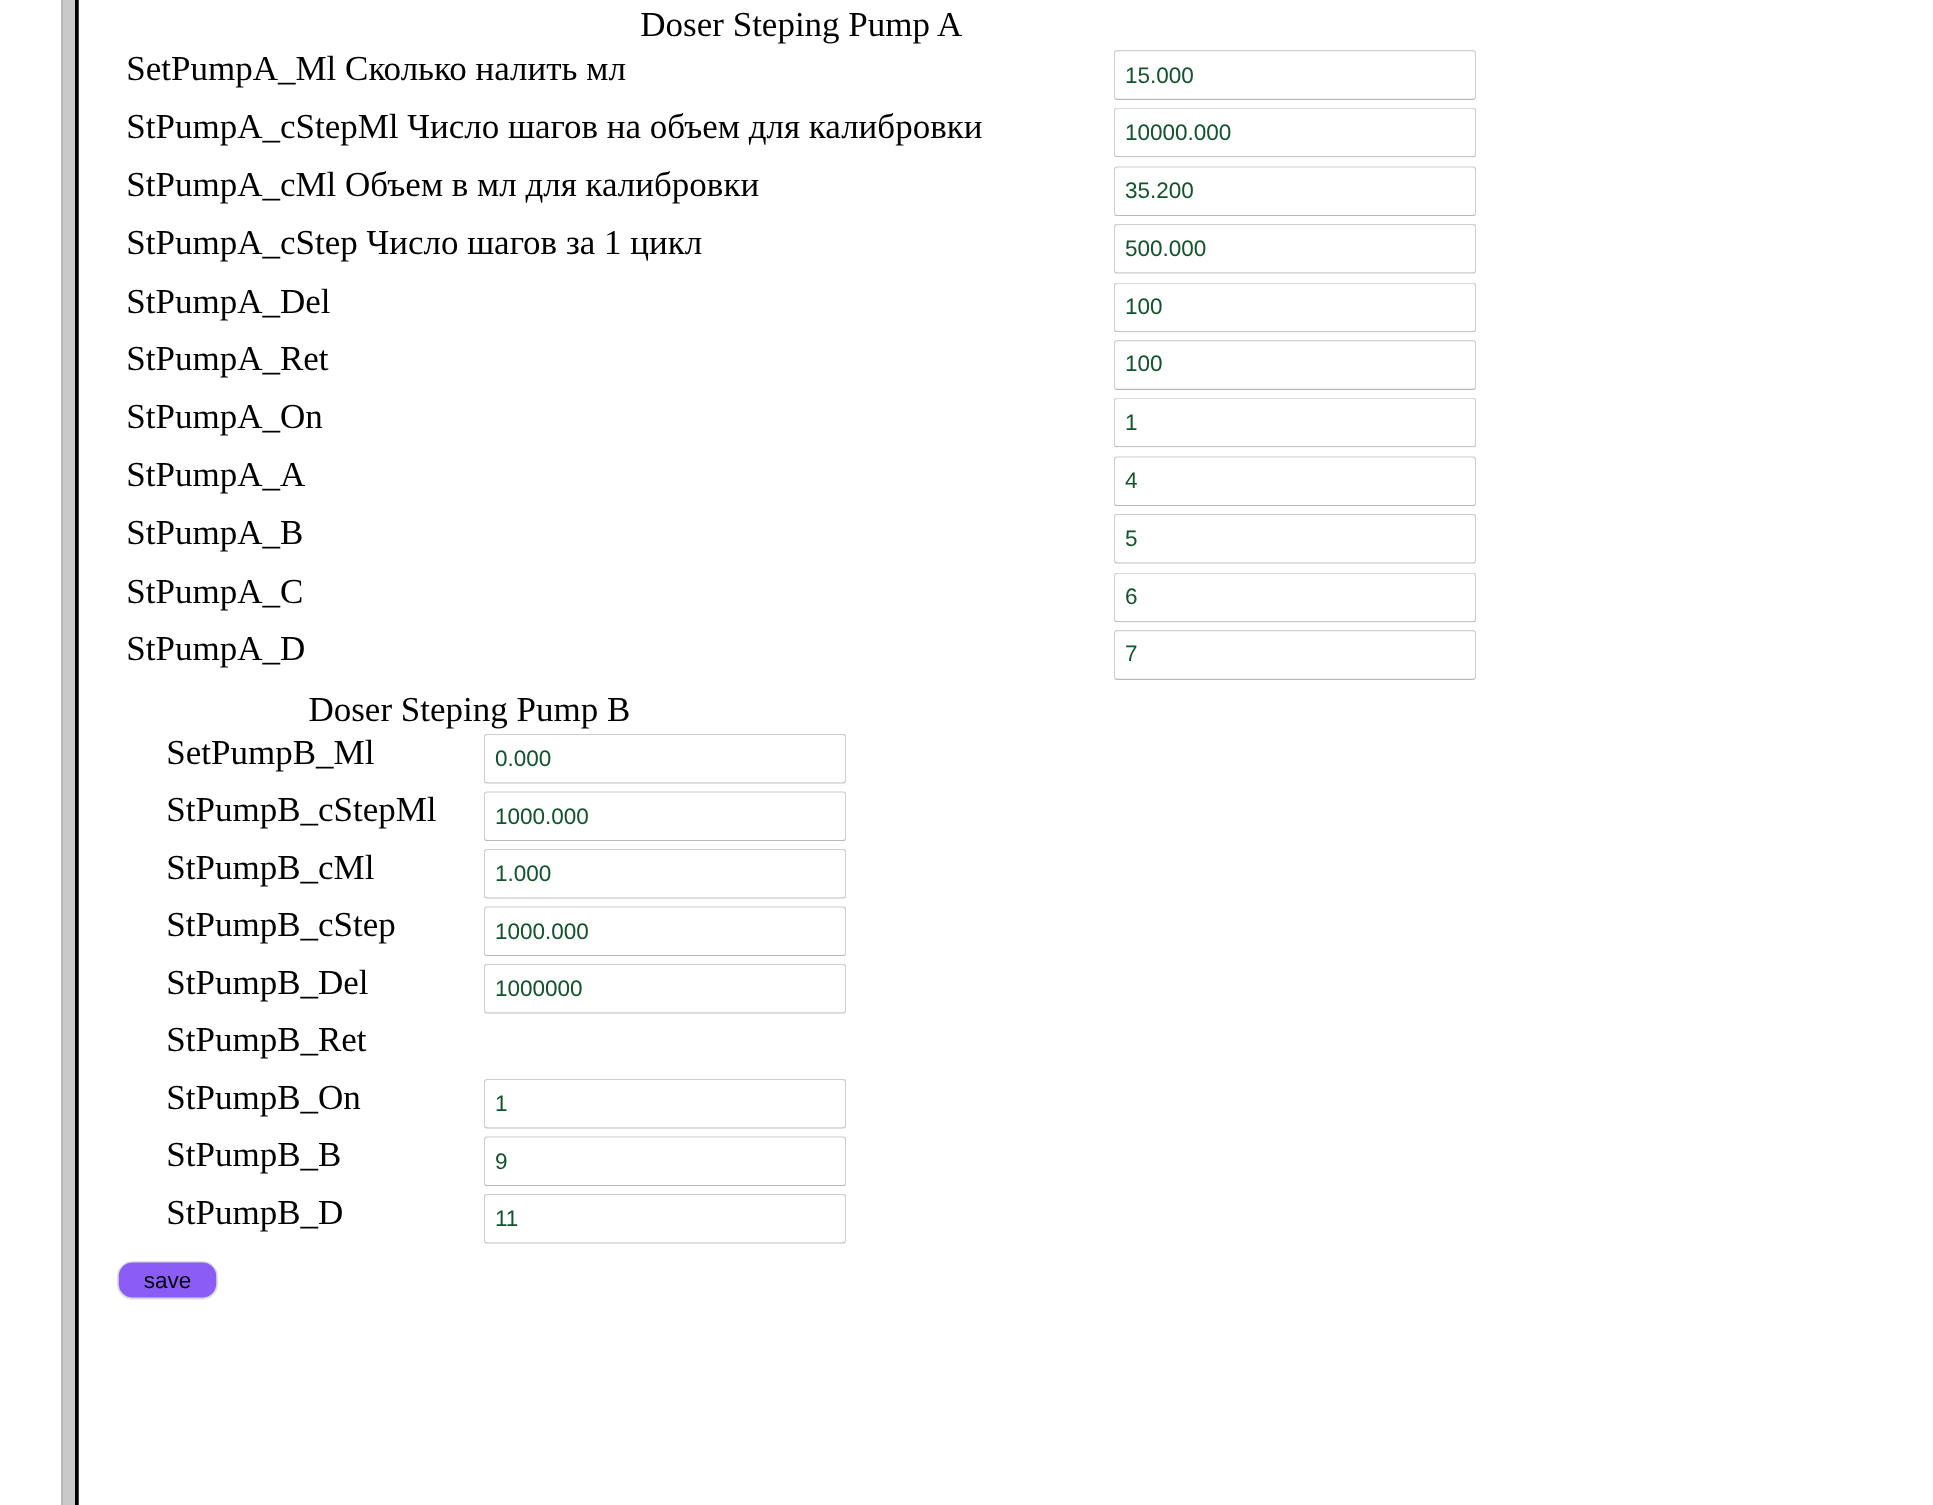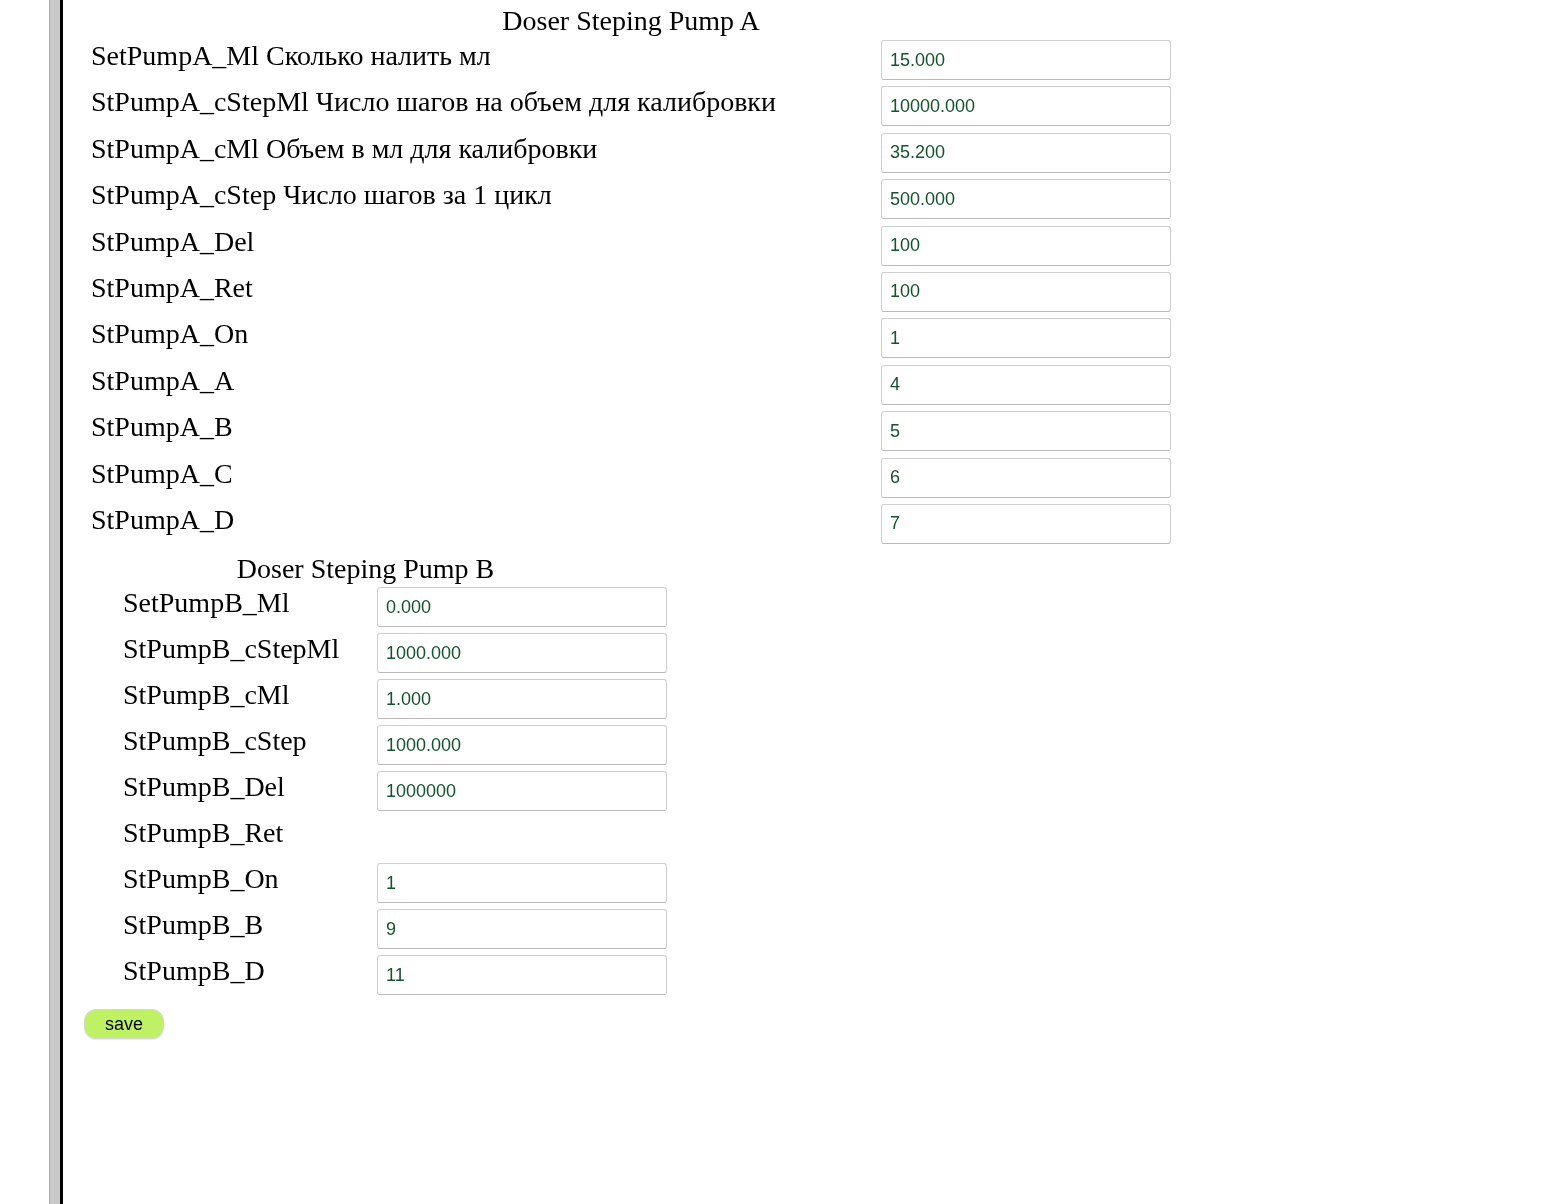--- a/index.html
+++ b/index.html
@@ -16,21 +16,21 @@
     width: 10px; height: 1204px;
     background: #c9c9c9;
     border-left: 1px solid #ababab;
   }
   .frame-line {
     position: absolute; left: 60px; top: 0;
     width: 3px; height: 1204px;
     background: #000;
   }
   .content {
-    position: absolute; left: 91px; top: 2px;
+    position: absolute; left: 101px; top: 2px;
   }
   .section-title {
     font-size: 28px;
     display: flex; align-items: center; justify-content: center;
     white-space: nowrap;
   }
   .section-a .section-title { width: 1080px; height: 38px; }
   .section-b .section-title { width: 549px;  height: 37px; }
   .row {
     display: flex; align-items: flex-start;
@@ -56,21 +56,21 @@
     font-family: "Liberation Sans", sans-serif;
     font-size: 18px;
     padding: 0 8px;
     outline: none;
   }
   .save-btn {
     margin-left: -7px;
     margin-top: 8px;
     height: 30px;
     padding: 0 20px;
-    background: #bef264;
+    background: #8b5cf6;
     border: 1px solid #d6d6d6;
     border-radius: 12px;
     box-shadow: 0 1px 1px rgba(0,0,0,0.08);
     font-family: "Liberation Sans", sans-serif;
     font-size: 18px;
     color: #000;
     cursor: pointer;
   }
 </style>
 </head>

